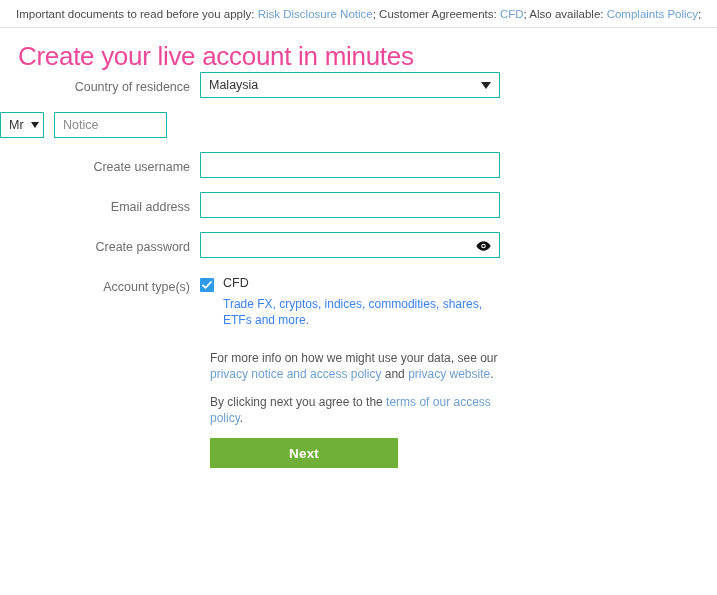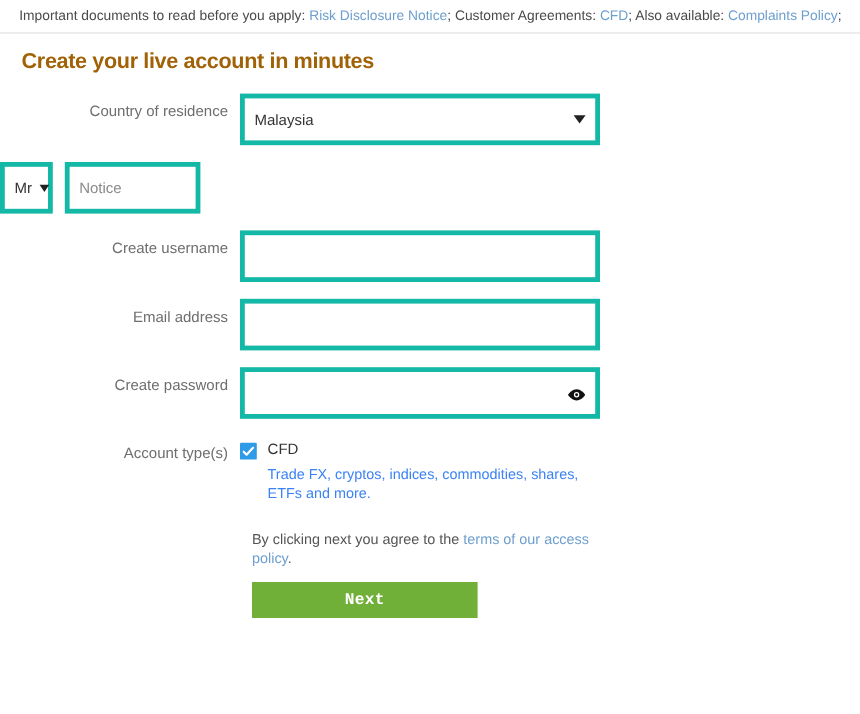--- a/index.html
+++ b/index.html
@@ -27,29 +27,28 @@
     border-bottom: 1px solid #e2e2e2;
   }
   .topbar a {
     color: #6d9fce;
     text-decoration: none;
   }
 
   
   .page-title {
     margin: 13px 0 0 18px;
-    font-size: 18px;
-    font-weight: bold;
+    font-size: 26px;
+    font-weight: normal;
     letter-spacing: -0.3px;
-    color: #a16207;
+    color: #ec4899;
   }
 
   
   .form {
-    margin-top: 16px;
   }
   .row {
     display: flex;
     align-items: flex-start;
     margin-bottom: 14px;
   }
   .row-label {
     width: 200px;
     min-width: 200px;
     text-align: right;
@@ -61,22 +60,22 @@
   }
   .row-field {
     flex: 1;
     display: flex;
     align-items: flex-start;
     gap: 10px;
   }
 
   
   .inputbox {
-    height: 43px;
-    border: 4px solid #14b8a6;
+    height: 26px;
+    border: 1px solid #14b8a6;
     background: #ffffff;
     font-family: "Liberation Sans", sans-serif;
     font-size: 12.5px;
     color: #333333;
     padding: 0 8px;
     line-height: 24px;
     display: flex;
     align-items: center;
     position: relative;
   }
@@ -159,21 +158,21 @@
 
   
   .next-btn {
     margin-left: 210px;
     margin-top: 6px;
     width: 188px;
     height: 30px;
     background: #70af38;
     border: none;
     color: #ffffff;
-    font-family: Liberation Mono, monospace;
+    font-family: Liberation Sans, sans-serif;
     font-size: 13.5px;
     font-weight: bold;
     letter-spacing: 0.2px;
     cursor: pointer;
     display: flex;
     align-items: center;
     justify-content: center;
   }
 </style>
 </head>
@@ -261,16 +260,17 @@
           <div class="acct-name">CFD</div>
           <div class="acct-desc">Trade FX, cryptos, indices, commodities, shares, ETFs and more.</div>
         </span>
       </div>
     </div>
   </div>
 
 </div>
 
 <div class="legal-wrap">
+  <p class="legal"><span>For more info on how we might use your data, see our </span><a href="#">privacy notice and access policy</a><span> and </span><a href="#">privacy website</a><span>.</span></p>
   <p class="legal"><span>By clicking next you agree to the </span><a href="#">terms of our access policy</a><span>.</span></p>
 </div>
 
 <button class="next-btn">Next</button>
 
 </body></html>

